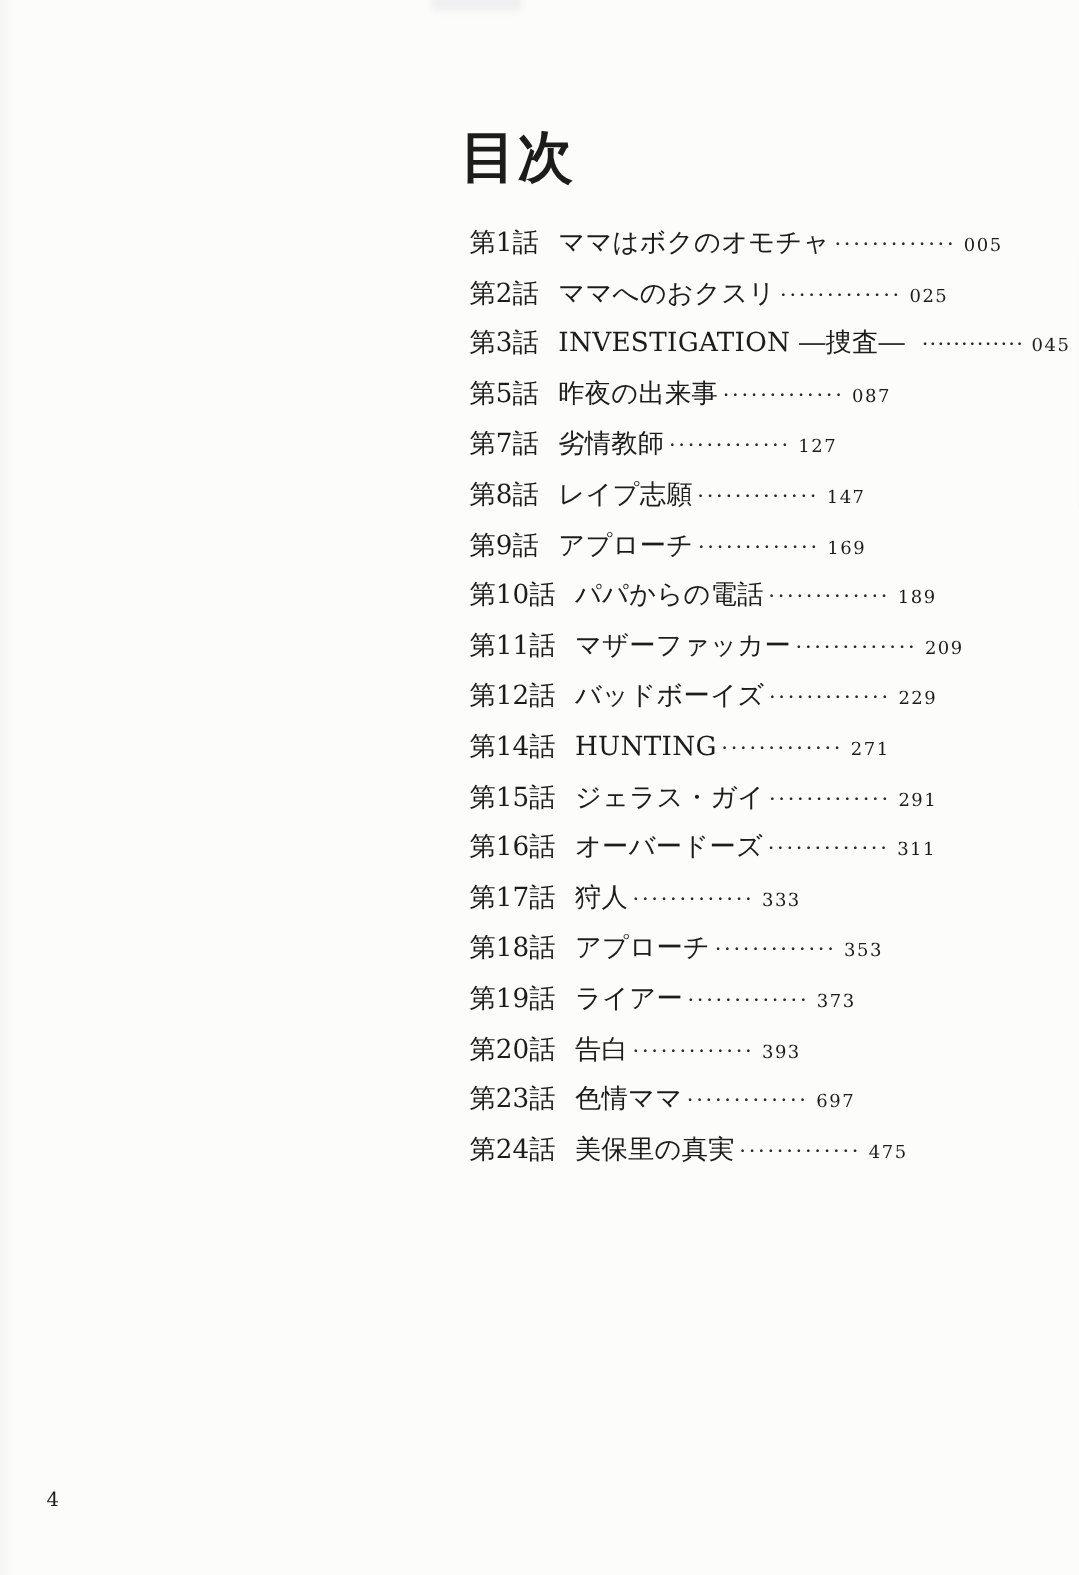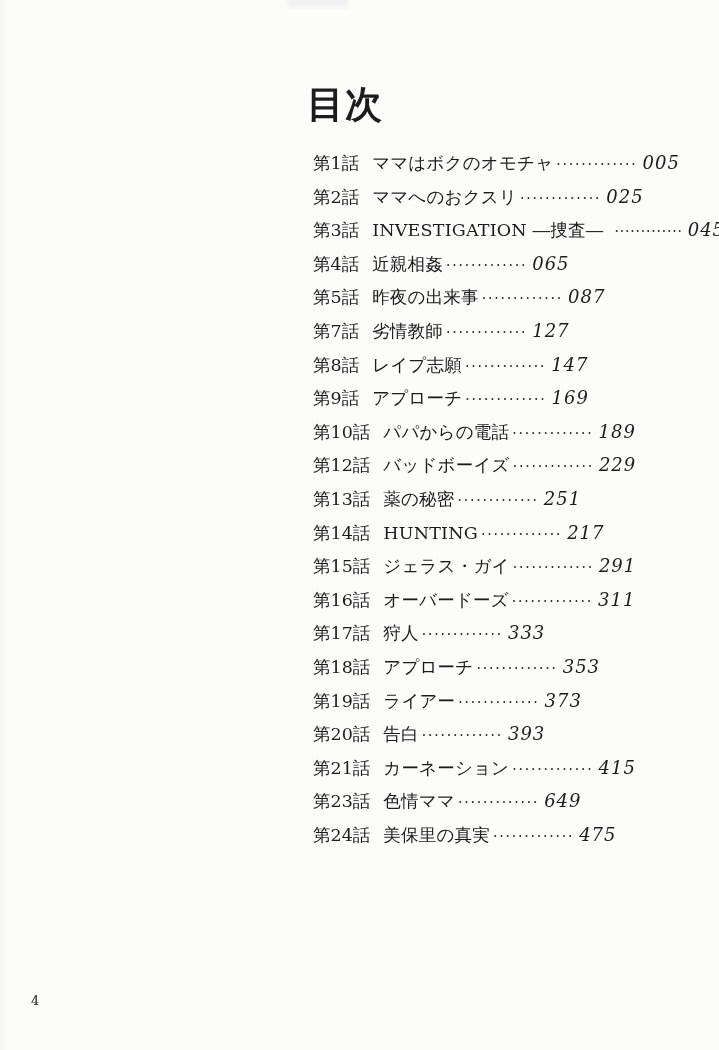--- a/index.html
+++ b/index.html
@@ -57,23 +57,22 @@
   .chapter-title { letter-spacing: 0.2px; }
   .leader {
     font-size: 14px;
     letter-spacing: 1.8px;
     margin-left: 3px;
     margin-right: 5px;
     color: #2a2a2a;
   }
   .leader.gap { margin-left: 11px; letter-spacing: 0.8px; }
   .page-ref {
-    font-size: 18px;
+    font-size: 12px;
     letter-spacing: 1px;
-    font-style: italic;
   }
   .folio {
     position: absolute;
     left: 31px; top: 993px;
     font-size: 13px;
   }
 </style>
 </head>
 <body>
 
@@ -81,34 +80,32 @@
   <div class="edge-shade"></div>
   <div class="top-smudge"></div>
 
   <div class="toc-title">目次</div>
 
   <div class="toc-list">
 
   <div class="toc-row"><span class="chapter-label">第1話</span><span class="chapter-title">ママはボクのオモチャ</span><span class="leader">·············</span><span class="page-ref">005</span></div>
       <div class="toc-row"><span class="chapter-label">第2話</span><span class="chapter-title">ママへのおクスリ</span><span class="leader">·············</span><span class="page-ref">025</span></div>
       <div class="toc-row"><span class="chapter-label">第3話</span><span class="chapter-title">INVESTIGATION ―捜査―</span><span class="leader gap">·············</span><span class="page-ref">045</span></div>
-      <div class="toc-row"><span class="chapter-label">第4話</span><span class="chapter-title">近親相姦</span><span class="leader">·············</span><span class="page-ref">065</span></div>
       <div class="toc-row"><span class="chapter-label">第5話</span><span class="chapter-title">昨夜の出来事</span><span class="leader">·············</span><span class="page-ref">087</span></div>
       <div class="toc-row"><span class="chapter-label">第7話</span><span class="chapter-title">劣情教師</span><span class="leader">·············</span><span class="page-ref">127</span></div>
       <div class="toc-row"><span class="chapter-label">第8話</span><span class="chapter-title">レイプ志願</span><span class="leader">·············</span><span class="page-ref">147</span></div>
       <div class="toc-row"><span class="chapter-label">第9話</span><span class="chapter-title">アプローチ</span><span class="leader">·············</span><span class="page-ref">169</span></div>
       <div class="toc-row"><span class="chapter-label">第10話</span><span class="chapter-title">パパからの電話</span><span class="leader">·············</span><span class="page-ref">189</span></div>
+      <div class="toc-row"><span class="chapter-label">第11話</span><span class="chapter-title">マザーファッカー</span><span class="leader">·············</span><span class="page-ref">209</span></div>
       <div class="toc-row"><span class="chapter-label">第12話</span><span class="chapter-title">バッドボーイズ</span><span class="leader">·············</span><span class="page-ref">229</span></div>
-      <div class="toc-row"><span class="chapter-label">第13話</span><span class="chapter-title">薬の秘密</span><span class="leader">·············</span><span class="page-ref">251</span></div>
-      <div class="toc-row"><span class="chapter-label">第14話</span><span class="chapter-title">HUNTING</span><span class="leader">·············</span><span class="page-ref">217</span></div>
+      <div class="toc-row"><span class="chapter-label">第14話</span><span class="chapter-title">HUNTING</span><span class="leader">·············</span><span class="page-ref">271</span></div>
       <div class="toc-row"><span class="chapter-label">第15話</span><span class="chapter-title">ジェラス・ガイ</span><span class="leader">·············</span><span class="page-ref">291</span></div>
       <div class="toc-row"><span class="chapter-label">第16話</span><span class="chapter-title">オーバードーズ</span><span class="leader">·············</span><span class="page-ref">311</span></div>
       <div class="toc-row"><span class="chapter-label">第17話</span><span class="chapter-title">狩人</span><span class="leader">·············</span><span class="page-ref">333</span></div>
       <div class="toc-row"><span class="chapter-label">第18話</span><span class="chapter-title">アプローチ</span><span class="leader">·············</span><span class="page-ref">353</span></div>
       <div class="toc-row"><span class="chapter-label">第19話</span><span class="chapter-title">ライアー</span><span class="leader">·············</span><span class="page-ref">373</span></div>
       <div class="toc-row"><span class="chapter-label">第20話</span><span class="chapter-title">告白</span><span class="leader">·············</span><span class="page-ref">393</span></div>
-      <div class="toc-row"><span class="chapter-label">第21話</span><span class="chapter-title">カーネーション</span><span class="leader">·············</span><span class="page-ref">415</span></div>
-      <div class="toc-row"><span class="chapter-label">第23話</span><span class="chapter-title">色情ママ</span><span class="leader">·············</span><span class="page-ref">649</span></div>
+      <div class="toc-row"><span class="chapter-label">第23話</span><span class="chapter-title">色情ママ</span><span class="leader">·············</span><span class="page-ref">697</span></div>
       <div class="toc-row"><span class="chapter-label">第24話</span><span class="chapter-title">美保里の真実</span><span class="leader">·············</span><span class="page-ref">475</span></div>
     </div>
 
   <div class="folio">4</div>
 </div>
 
 </body></html>

